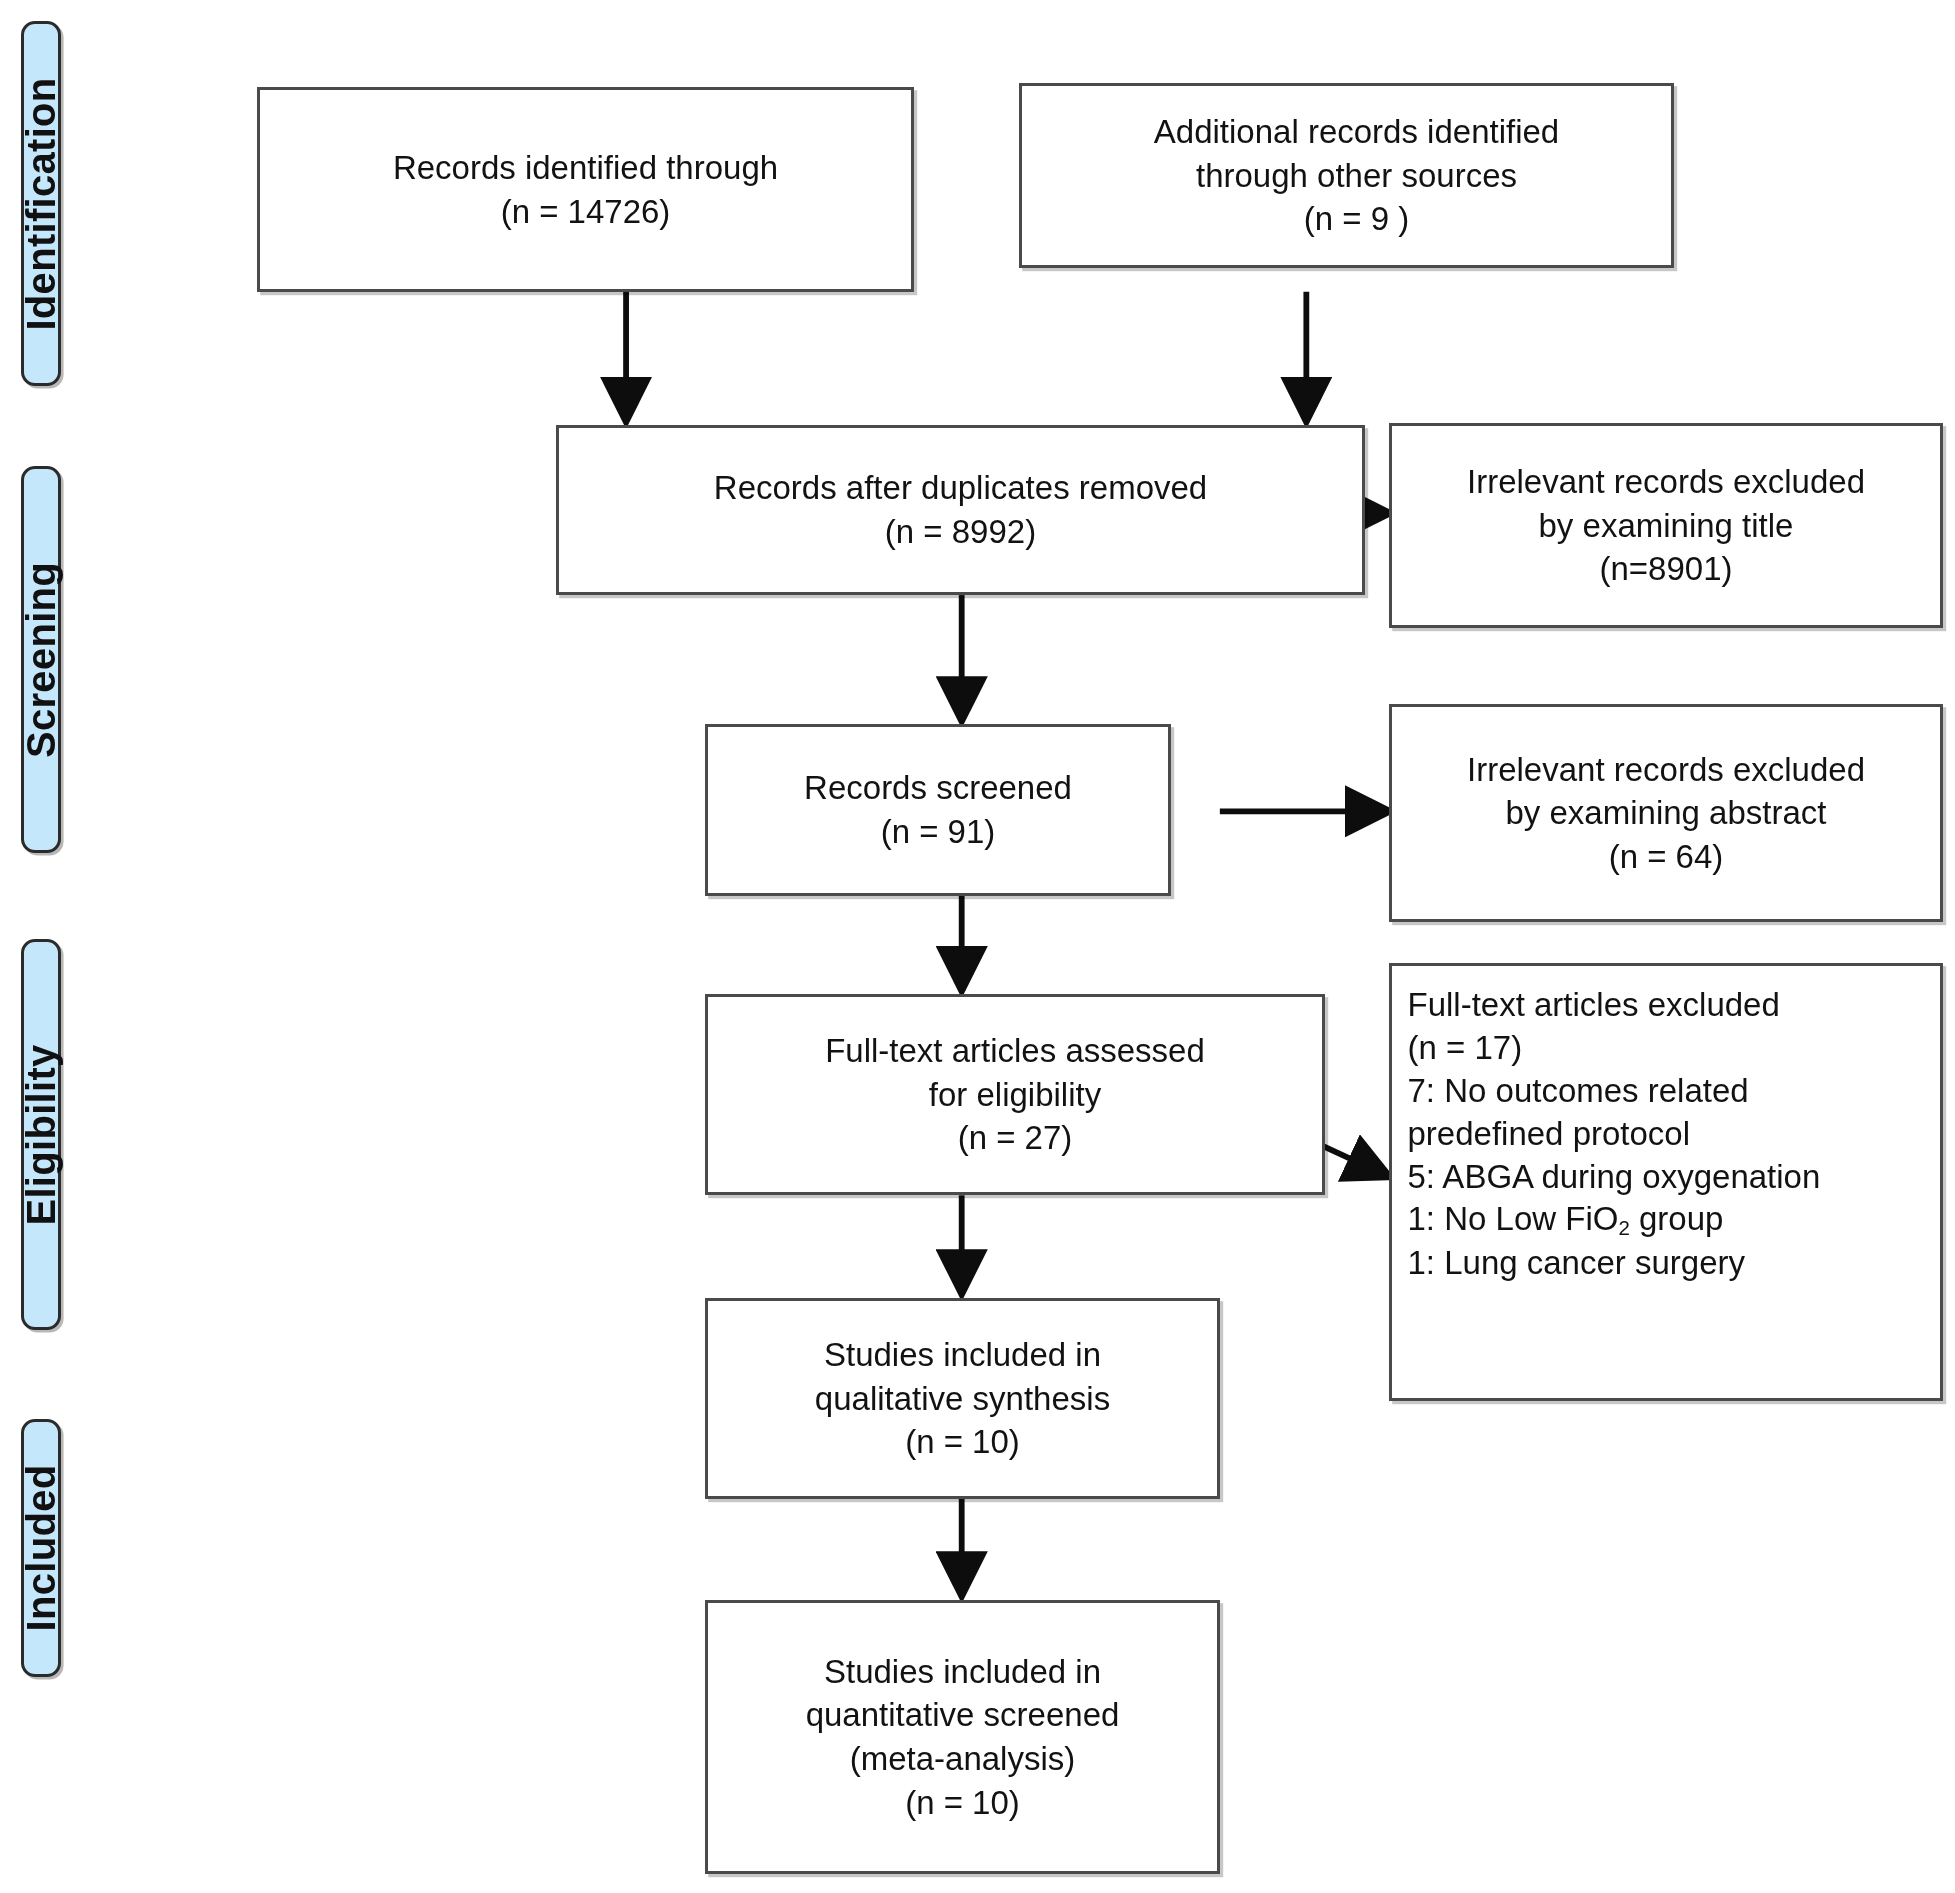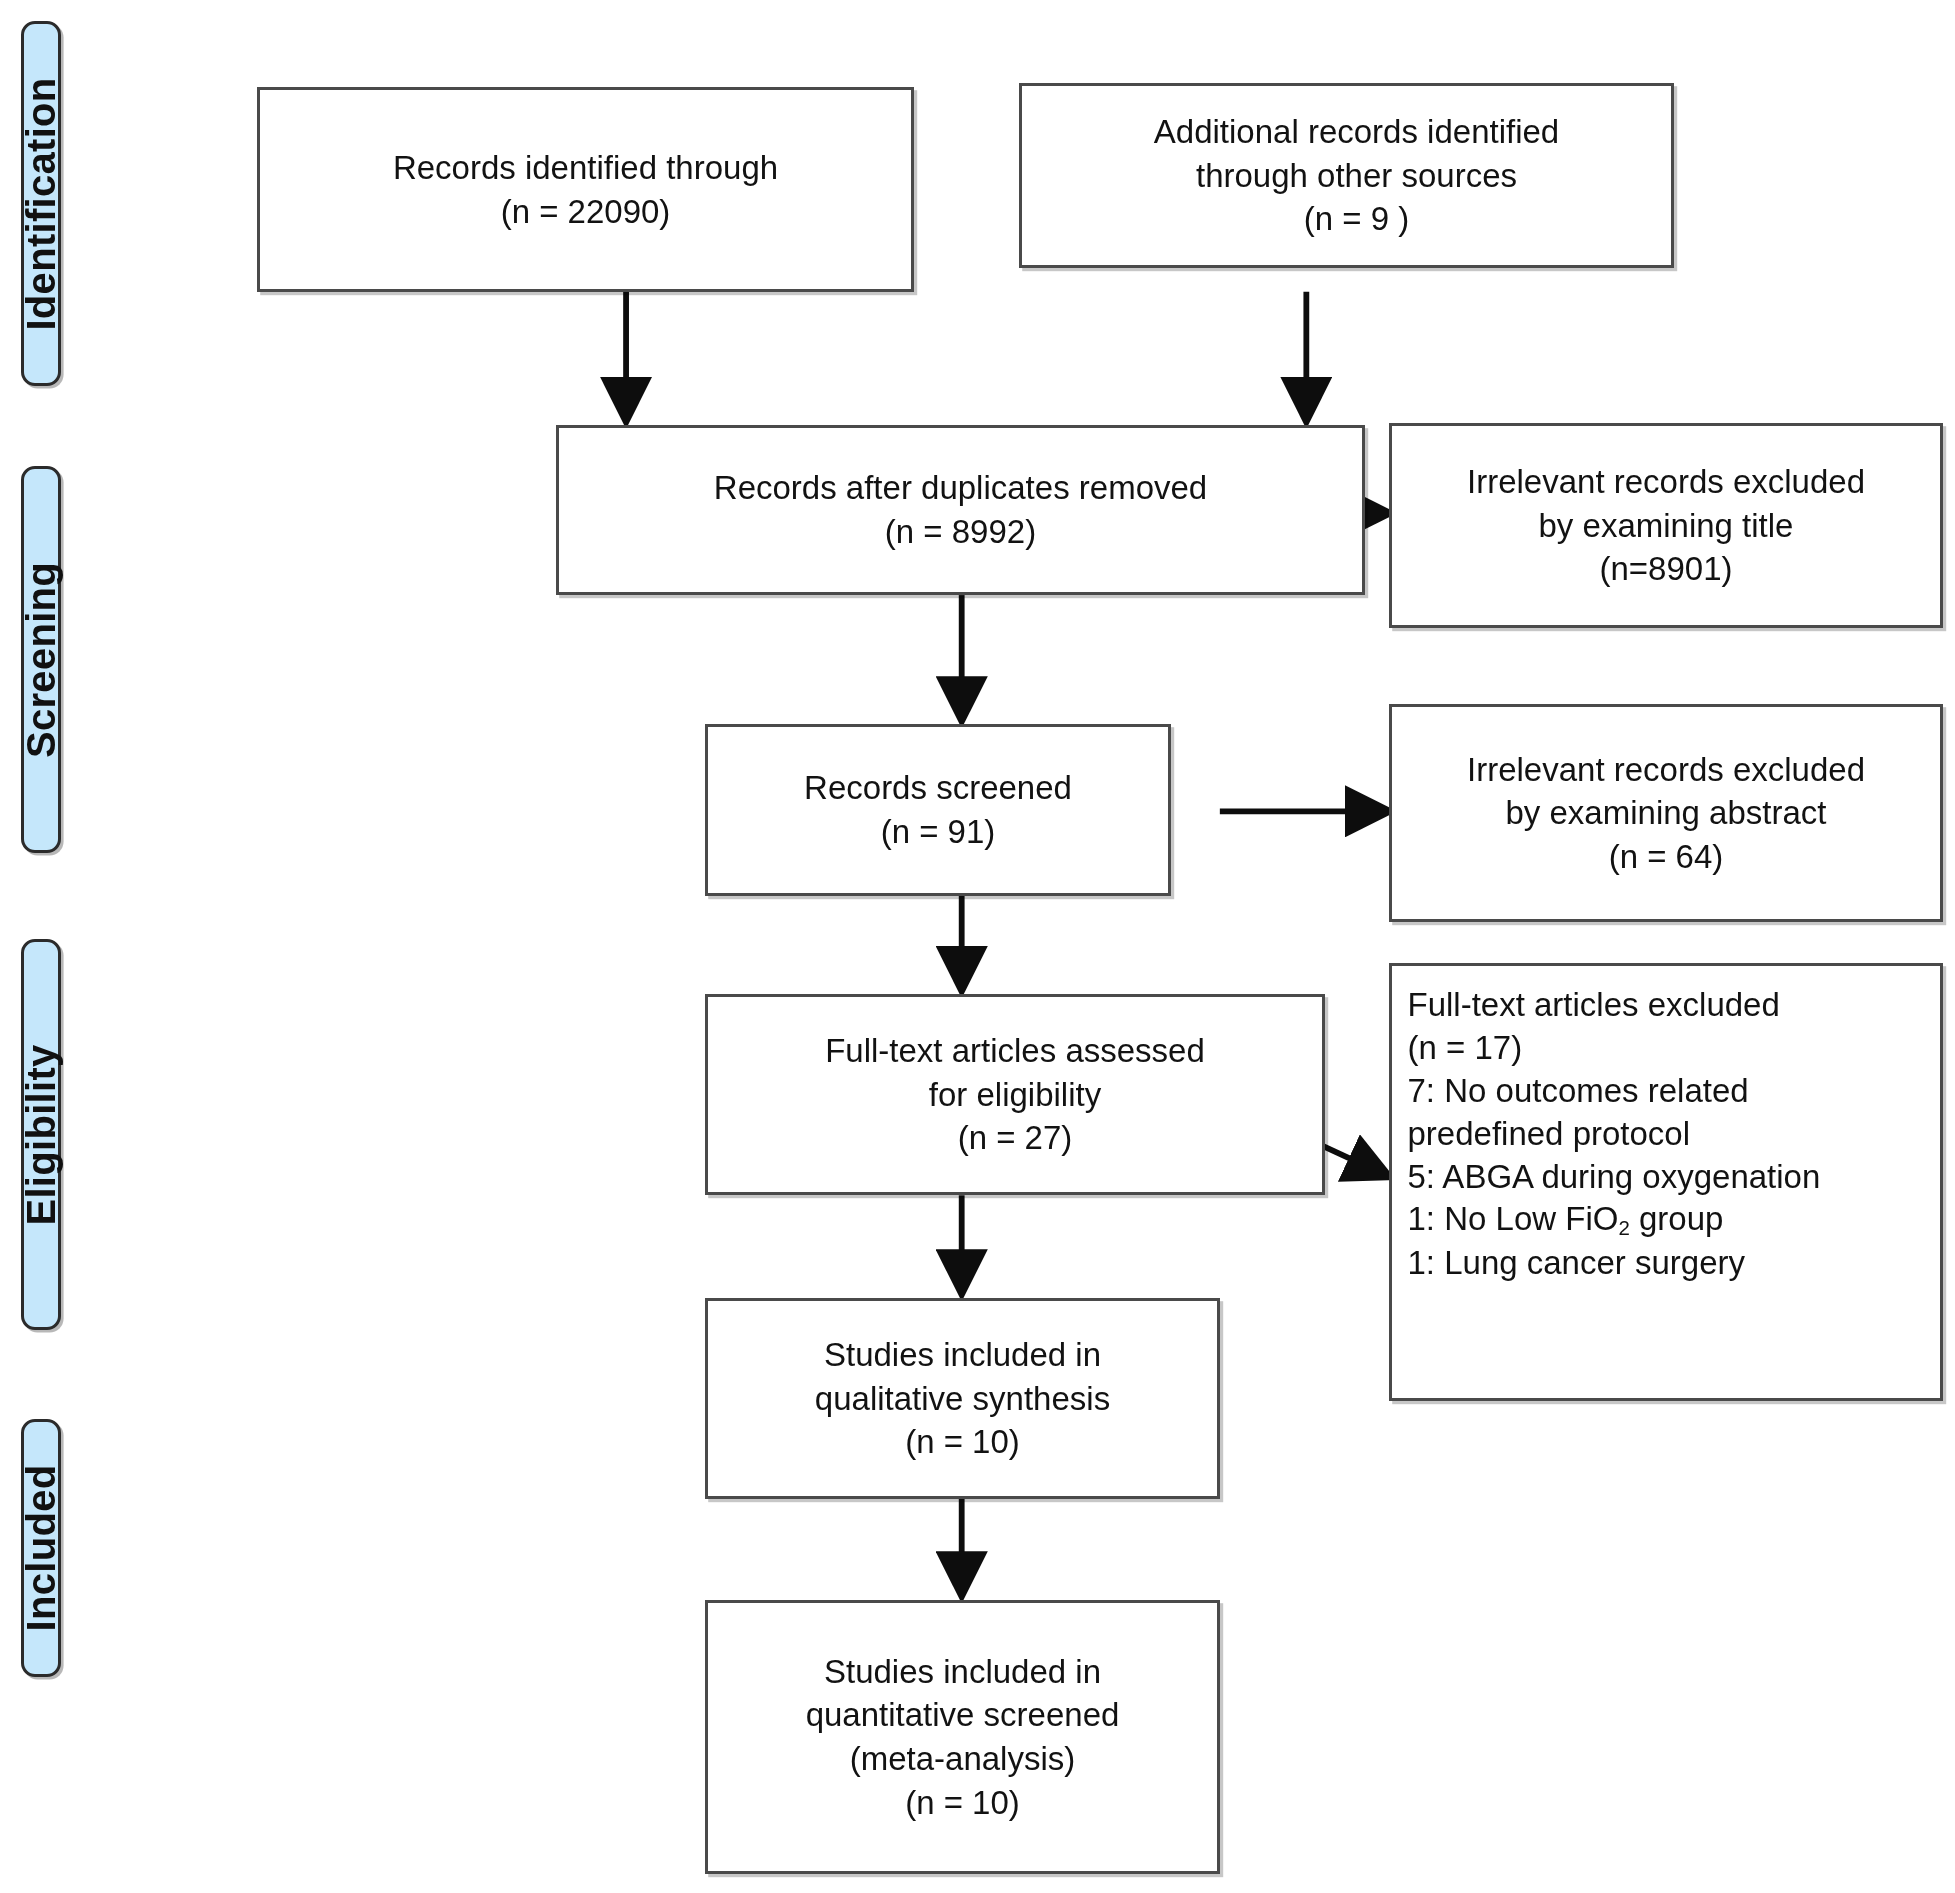--- a/index.html
+++ b/index.html
@@ -123,21 +123,21 @@
 
     <line x1="1882" y1="1698" x2="2152" y2="1823" stroke="#0d0d0d" stroke-width="9" marker-end="url(#arrowhead)"></line>
 
     <line x1="1490" y1="1852" x2="1490" y2="2004" stroke="#0d0d0d" stroke-width="9" marker-end="url(#arrowhead)"></line>
 
     <line x1="1490" y1="2322" x2="1490" y2="2472" stroke="#0d0d0d" stroke-width="9" marker-end="url(#arrowhead)"></line>
   </svg>
 
   <div class="flow-box" style="left:257px; top:87px; width:657px; height:205px;">
     <div class="line">Records identified through</div>
-    <div class="line">(n = 22090)</div>
+    <div class="line">(n = 14726)</div>
   </div>
 
   <div class="flow-box" style="left:1019px; top:83px; width:655px; height:185px;padding-left:20px;">
     <div class="line">Additional records identified</div>
     <div class="line">through other sources</div>
     <div class="line">(n = 9 )</div>
   </div>
 
   <div class="flow-box" style="left:556px; top:425px; width:809px; height:170px;">
     <div class="line">Records after duplicates removed</div>

